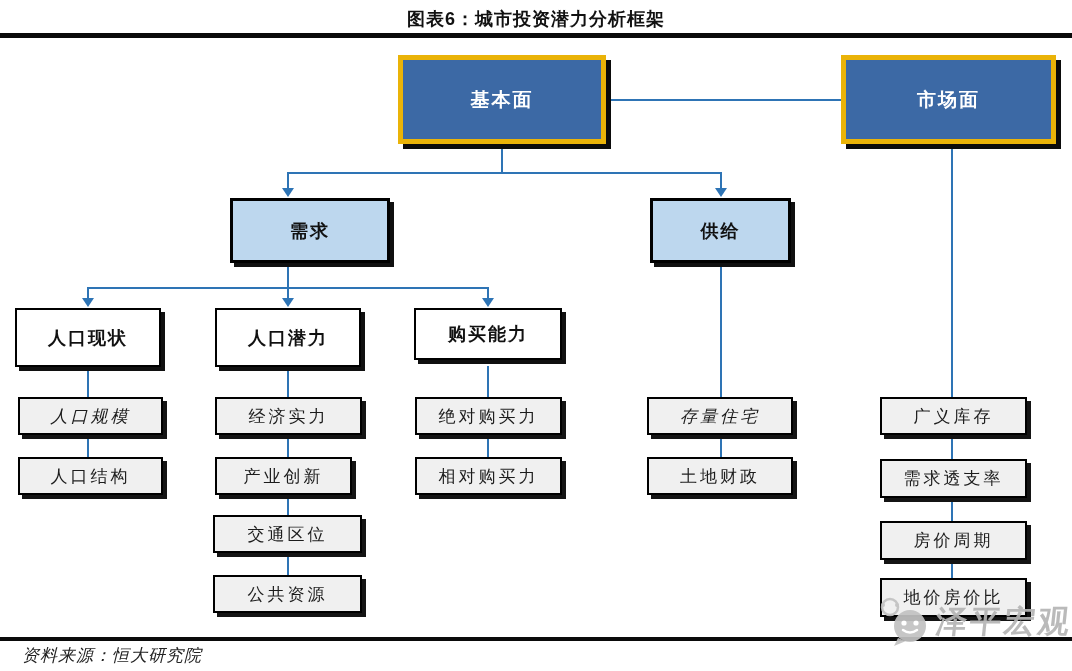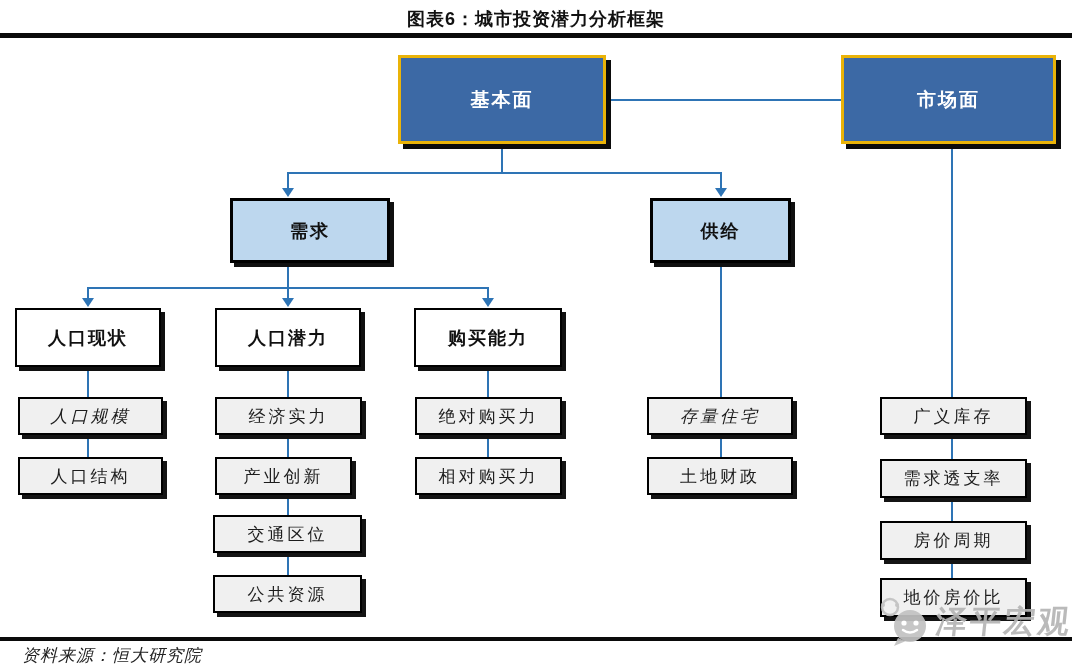--- a/index.html
+++ b/index.html
@@ -11,21 +11,21 @@
              font-size:18px;font-weight:bold;color:#111;letter-spacing:1px;}
   .rule{position:absolute;left:0;width:1072px;background:#0a0a0a;}
   .rule.top{top:33px;height:5px;}
   .rule.bottom{top:637px;height:4px;}
   .fig-source{position:absolute;left:22px;top:644px;font-family:"Liberation Serif",serif;
               font-style:italic;font-size:17px;color:#222;letter-spacing:1px;}
 
   
   .node{position:absolute;box-sizing:border-box;display:flex;align-items:center;justify-content:center;
         z-index:2;text-align:center;}
-  .node-dark{background:#3c69a5;border:3px solid #eab308;box-shadow:5px 5px 0 #0b0b0b;
+  .node-dark{background:#3c69a5;border:5px solid #eab308;box-shadow:5px 5px 0 #0b0b0b;
              color:#fff;font-weight:bold;font-size:19px;letter-spacing:2px;}
   .node-light{background:#bdd7ee;border:3px solid #000;box-shadow:4px 4px 0 #101010;
               color:#111;font-weight:bold;font-size:18px;letter-spacing:2px;}
   .node-white{background:#ffffff;border:2px solid #000;box-shadow:4px 4px 0 #101010;
               color:#111;font-weight:bold;font-size:18px;letter-spacing:2px;}
   .node-gray{background:#f0f0f0;border:2px solid #000;box-shadow:4px 4px 0 #141414;
              color:#1c1c1c;font-weight:500;font-size:17px;letter-spacing:3px;}
 
   
   .h-line,.v-line{position:absolute;background:#2e74b5;z-index:1;}
@@ -87,21 +87,21 @@
   <div class="v-line" style="left:951px;top:560px;height:19px;"></div>
 
   <div class="node node-dark" style="left:398px;top:55px;width:208px;height:89px;">基本面</div>
   <div class="node node-dark" style="left:841px;top:55px;width:215px;height:89px;">市场面</div>
 
   <div class="node node-light" style="left:230px;top:198px;width:160px;height:65px;text-align:center;">需求</div>
   <div class="node node-light" style="left:650px;top:198px;width:141px;height:65px;">供给</div>
 
   <div class="node node-white" style="left:15px;top:308px;width:146px;height:59px;">人口现状</div>
   <div class="node node-white" style="left:215px;top:308px;width:146px;height:59px;">人口潜力</div>
-  <div class="node node-white" style="left:414px;top:308px;width:148px;height:59px;">购买能力</div>
+  <div class="node node-white" style="left:414px;top:308px;width:148px;height:52px;">购买能力</div>
 
   <div class="node node-gray" style="left:18px;top:397px;width:145px;height:38px;font-style:italic;">人口规模</div>
   <div class="node node-gray" style="left:18px;top:457px;width:145px;height:38px;">人口结构</div>
 
   <div class="node node-gray" style="left:215px;top:397px;width:147px;height:38px;">经济实力</div>
   <div class="node node-gray" style="left:215px;top:457px;width:137px;height:38px;">产业创新</div>
   <div class="node node-gray" style="left:213px;top:515px;width:149px;height:38px;">交通区位</div>
   <div class="node node-gray" style="left:213px;top:575px;width:149px;height:38px;">公共资源</div>
 
   <div class="node node-gray" style="left:415px;top:397px;width:147px;height:38px;">绝对购买力</div>

